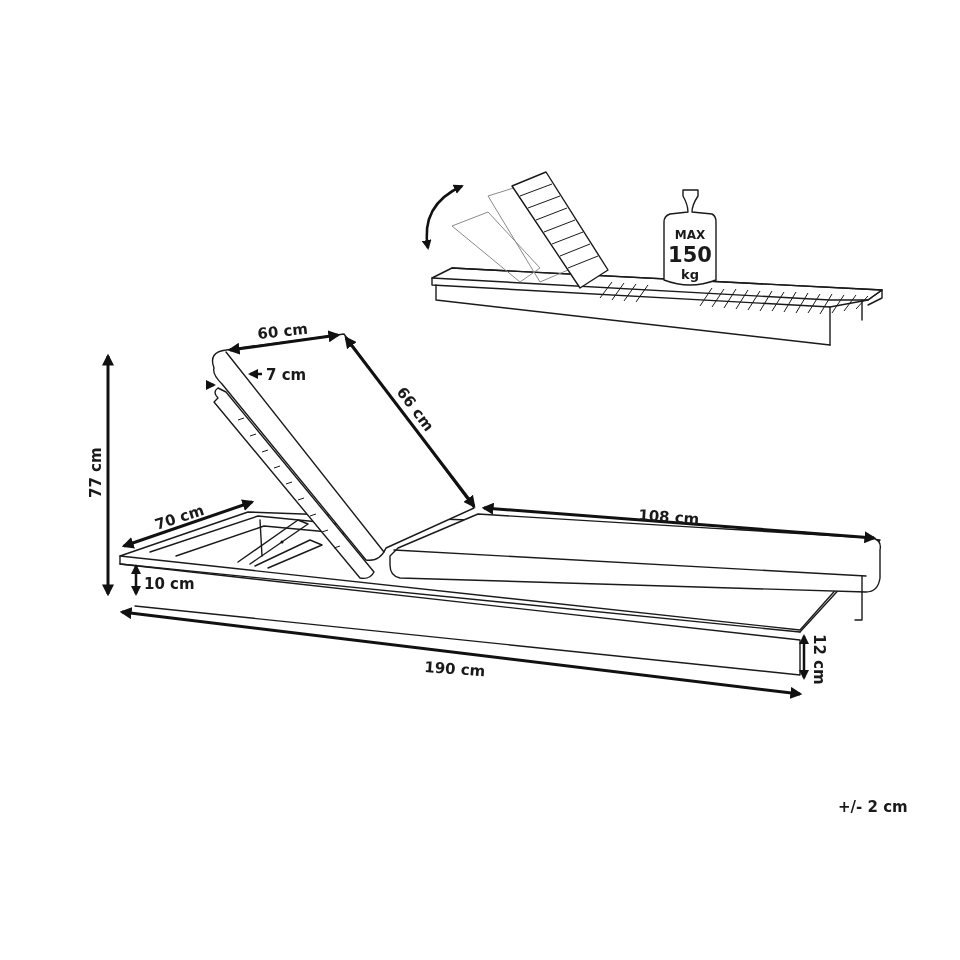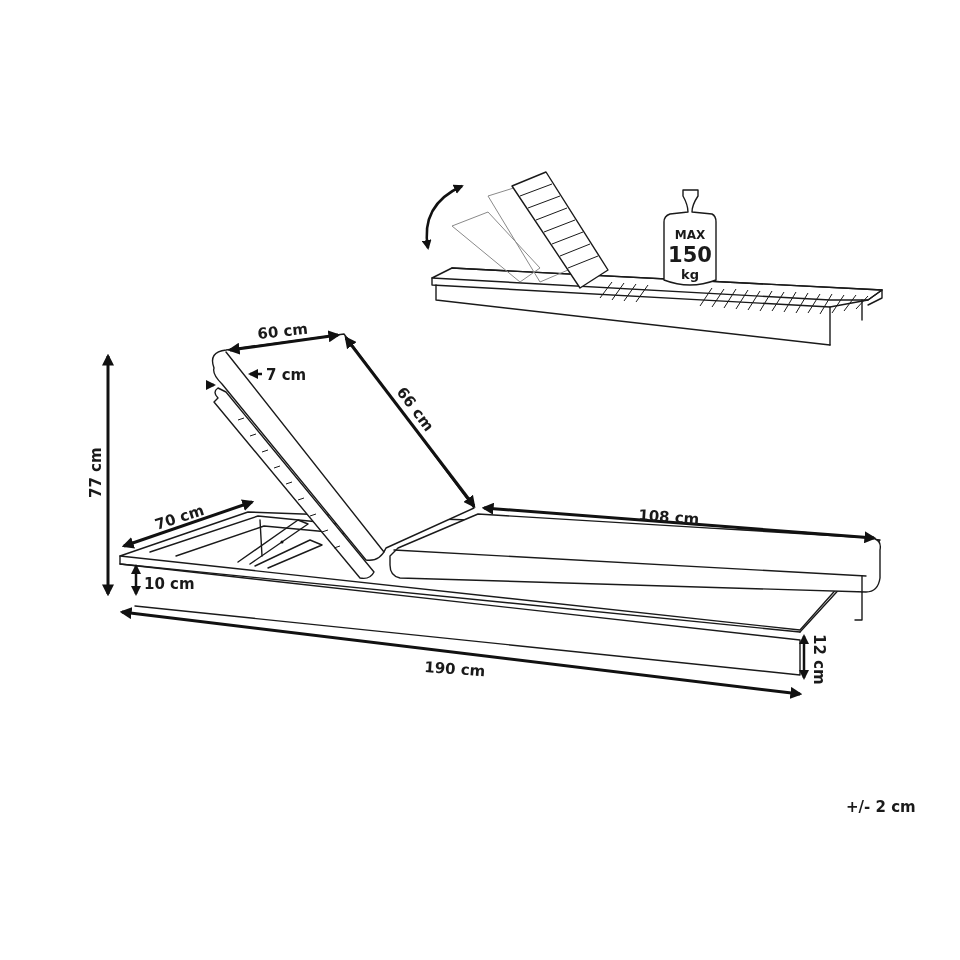--- a/index.html
+++ b/index.html
@@ -5,21 +5,21 @@
   html, body { margin: 0; padding: 0; background: #ffffff; }
   body { width: 960px; height: 960px; position: relative; overflow: hidden; font-family: "DejaVu Sans", sans-serif; }
   svg { position: absolute; left: 0; top: 0; }
   .lbl { font-family: "DejaVu Sans", sans-serif; font-weight: bold; font-size: 15px; fill: #1a1a1a; }
   .ln { fill: none; stroke: #1a1a1a; stroke-width: 1.4; stroke-linejoin: round; stroke-linecap: round; }
   .lnt { fill: none; stroke: #1a1a1a; stroke-width: 1; }
   .lng { fill: none; stroke: #8a8a8a; stroke-width: 1; }
   .fill { fill: #ffffff; stroke: #1a1a1a; stroke-width: 1.4; stroke-linejoin: round; }
   .dim { fill: none; stroke: #111; stroke-width: 3; }
   .ah { fill: #111; }
-  .note { position: absolute; left: 838px; top: 798px; font-family: "DejaVu Sans", sans-serif; font-weight: bold; font-size: 15px; color: #1a1a1a; margin-left: 8px; }
+  .note { position: absolute; left: 838px; top: 798px; font-family: "DejaVu Sans", sans-serif; font-weight: bold; font-size: 15px; color: #1a1a1a; }
 </style>
 </head>
 <body>
 
 <svg width="960" height="960" viewBox="0 0 960 960">
   <defs>
     <marker id="arr" viewBox="0 0 10 10" refX="8" refY="5" markerWidth="4" markerHeight="4" orient="auto-start-reverse">
       <path d="M0,0 L10,5 L0,10 z" class="ah"></path>
     </marker>
   </defs>

